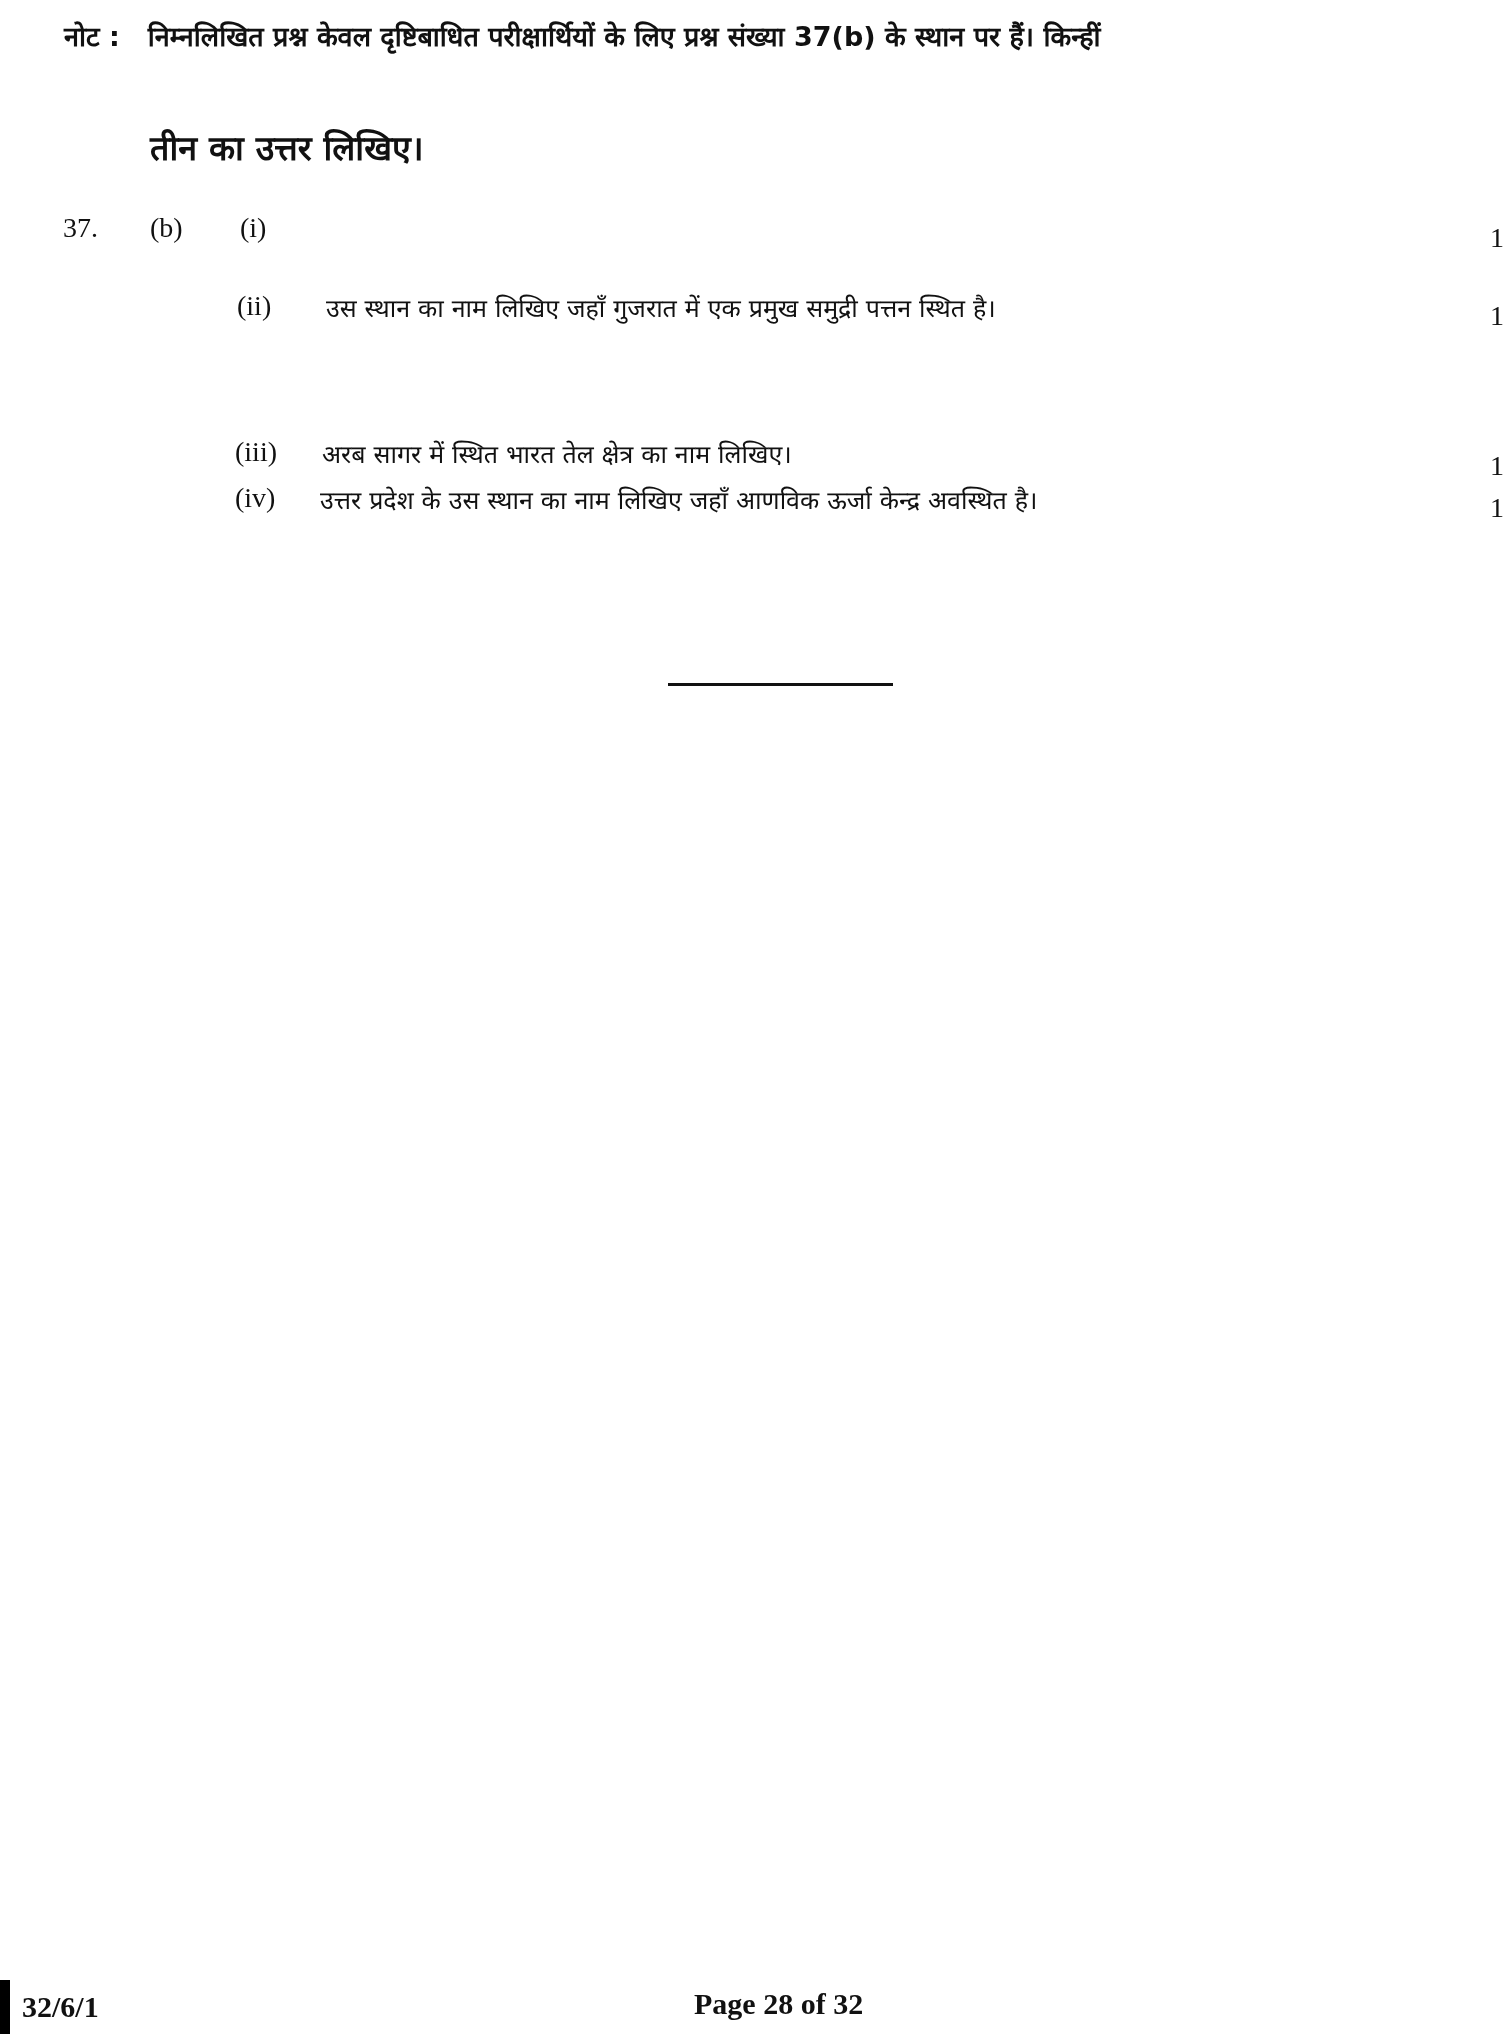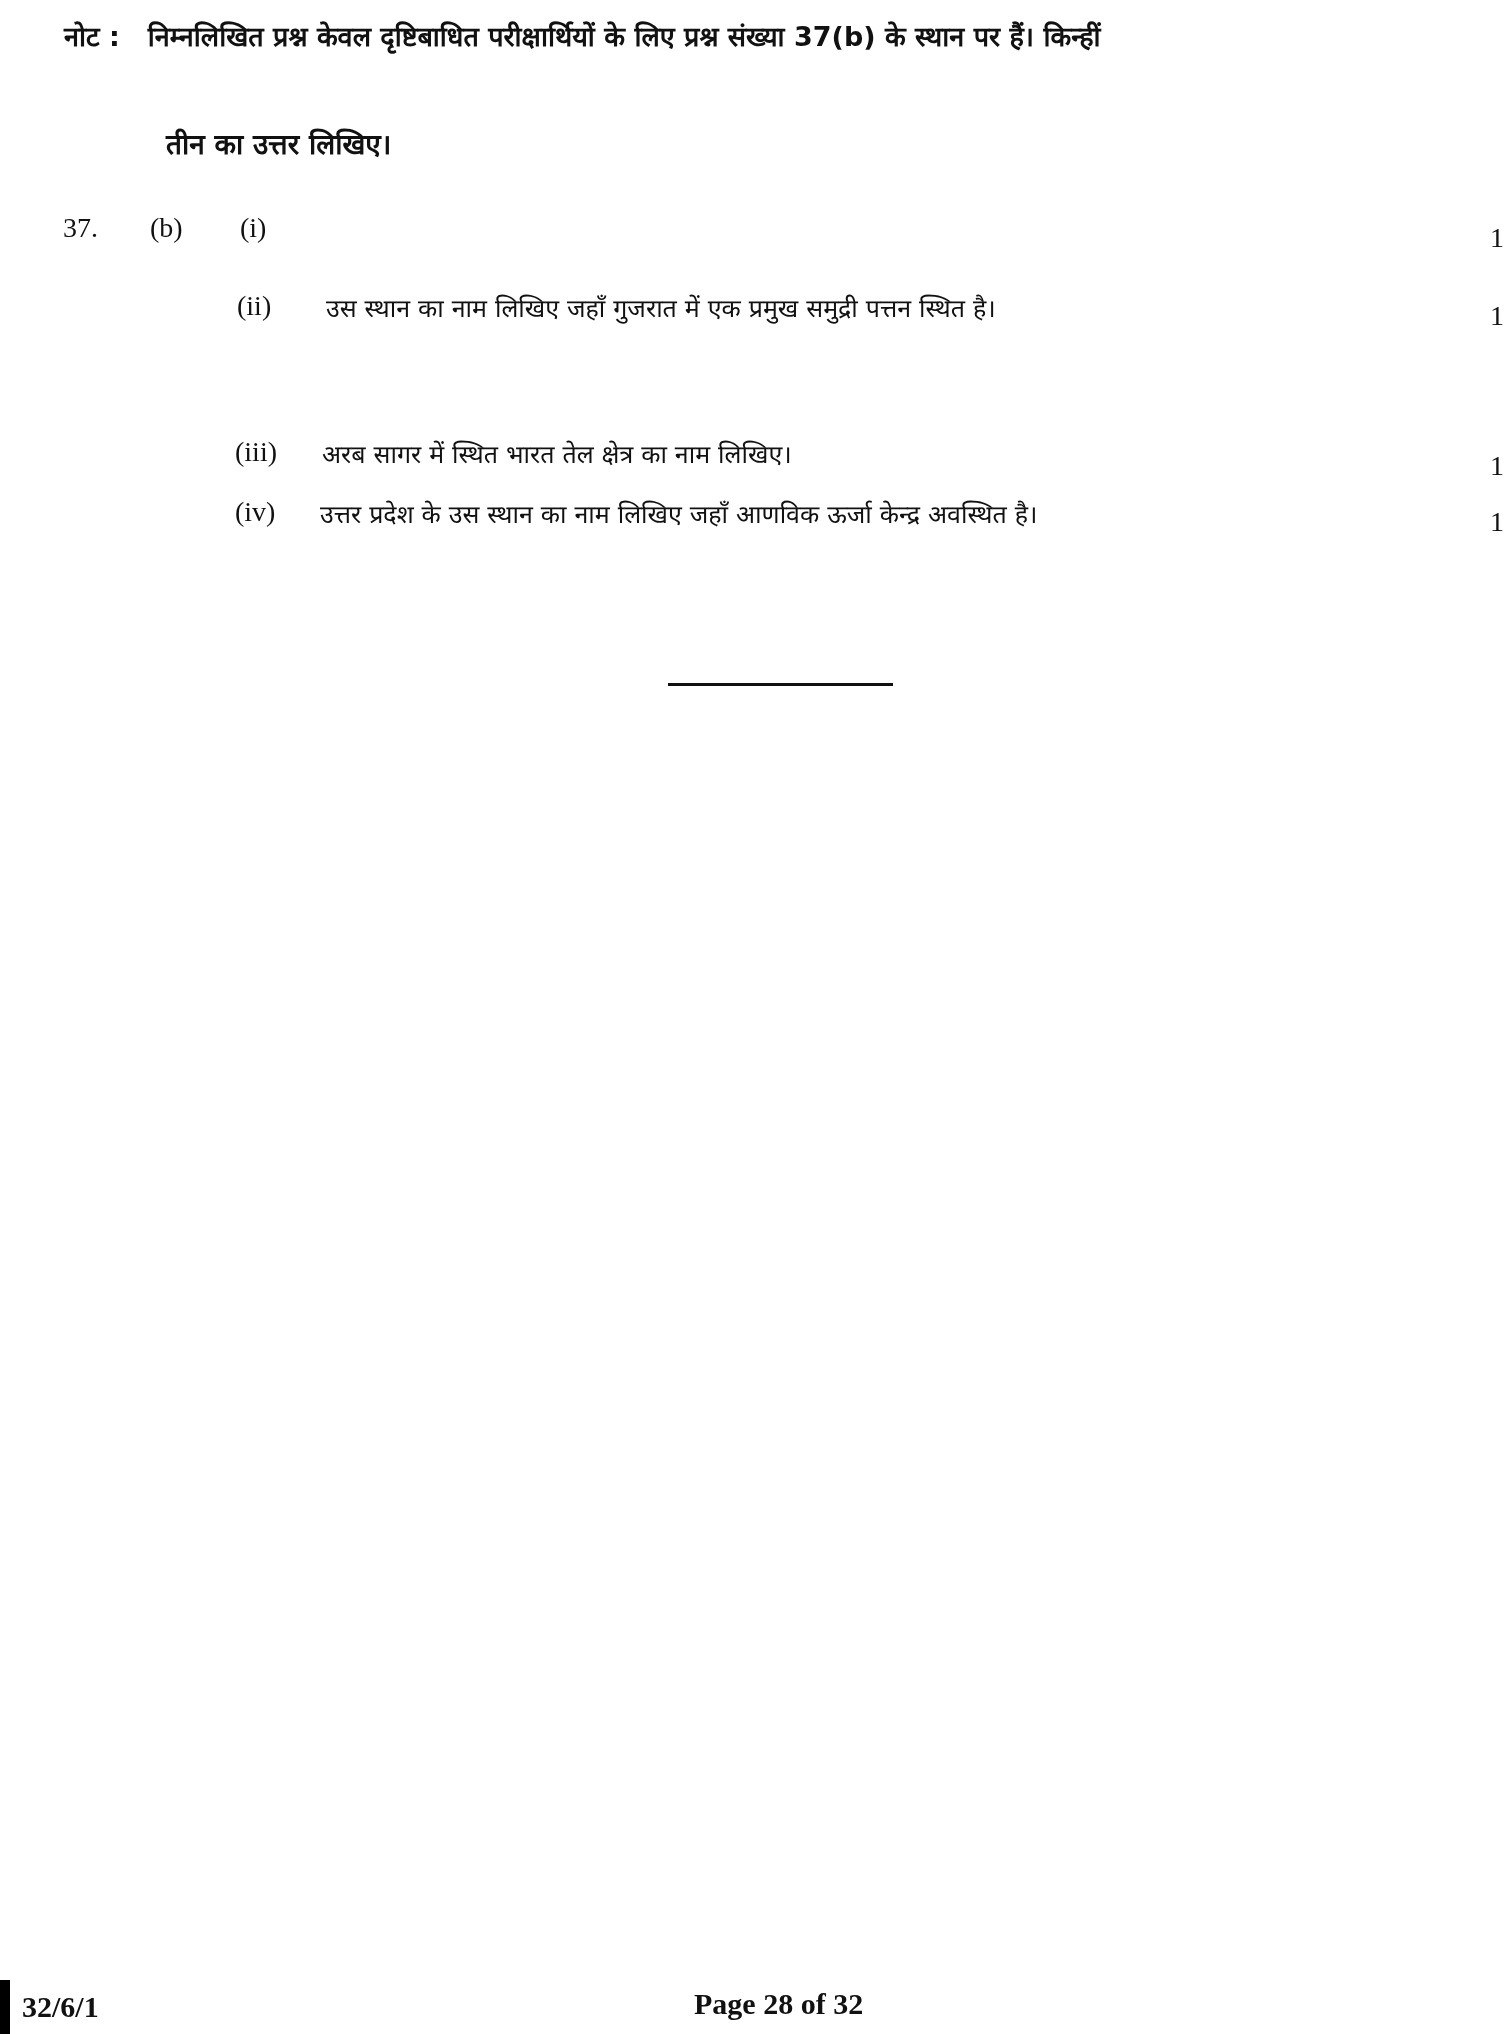--- a/index.html
+++ b/index.html
@@ -10,21 +10,21 @@
   }
   .note {
     position: absolute; left: 64px; top: 22px; width: 1380px;
     font-family: "DejaVu Sans", "Liberation Sans", sans-serif;
     font-weight: bold; font-size: 27px; line-height: 30px;
   }
   .note-label { display: inline-block; margin-right: 28px; }
   .note-line2 {
     position: absolute; left: 150px; top: 124px;
     font-family: "DejaVu Sans", "Liberation Sans", sans-serif;
-    font-weight: bold; font-size: 28px; margin-left: 16px;
+    font-weight: bold; font-size: 34px;
   }
   .qrow { position: absolute; left: 0; width: 1238px; height: 40px; }
   .qnum { position: absolute; left: 63px; font-size: 28px; font-family: "Liberation Serif", serif; }
   .qpart { position: absolute; left: 150px; font-size: 28px; font-family: "Liberation Serif", serif; }
   .sub { position: absolute; font-size: 28px; font-family: "Liberation Serif", serif; }
   .qtext {
     position: absolute; font-family: "DejaVu Sans", "Liberation Sans", sans-serif;
     font-size: 25px; white-space: nowrap;
   }
   .marks { position: absolute; left: 1490px; font-size: 28px; font-family: "Liberation Serif", serif; }
@@ -61,21 +61,21 @@
   <span class="qtext" style="left:326px;">उस स्थान का नाम लिखिए जहाँ गुजरात में एक प्रमुख समुद्री पत्तन स्थित है।</span>
   <span class="marks" style="top:10px;">1</span>
 </div>
 
 <div class="qrow" style="top:436px;text-decoration:underline;">
   <span class="sub" style="left:235px;">(iii)</span>
   <span class="qtext" style="left:322px;">अरब सागर में स्थित भारत तेल क्षेत्र का नाम लिखिए।</span>
   <span class="marks" style="top:14px;">1</span>
 </div>
 
-<div class="qrow" style="top:496px;padding-left:32px;">
+<div class="qrow" style="top:482px;padding-left:32px;">
   <span class="sub" style="left:235px;">(iv)</span>
   <span class="qtext" style="left:320px;">उत्तर प्रदेश के उस स्थान का नाम लिखिए जहाँ आणविक ऊर्जा केन्द्र अवस्थित है।</span>
   <span class="marks" style="top:10px;">1</span>
 </div>
 
 <div class="divider"></div>
 
 <div class="footer-bar"></div>
 <div class="footer-code">32/6/1</div>
 <div class="footer-page">Page 28 of 32</div>

